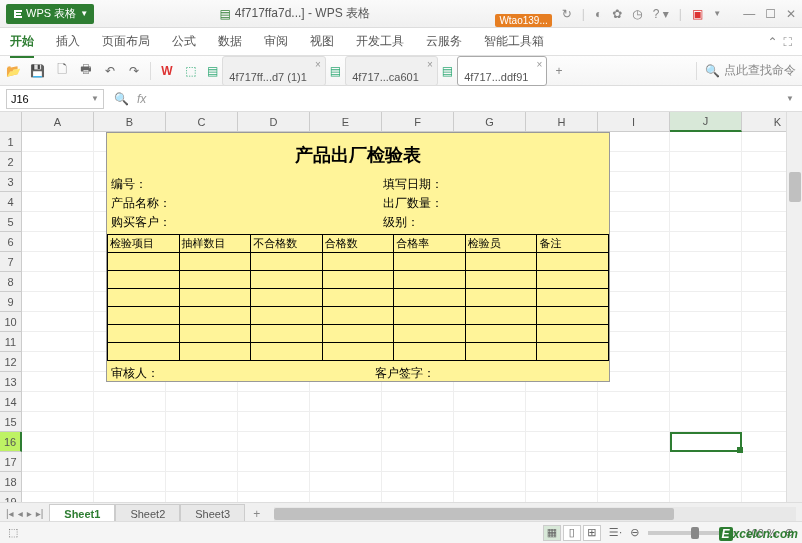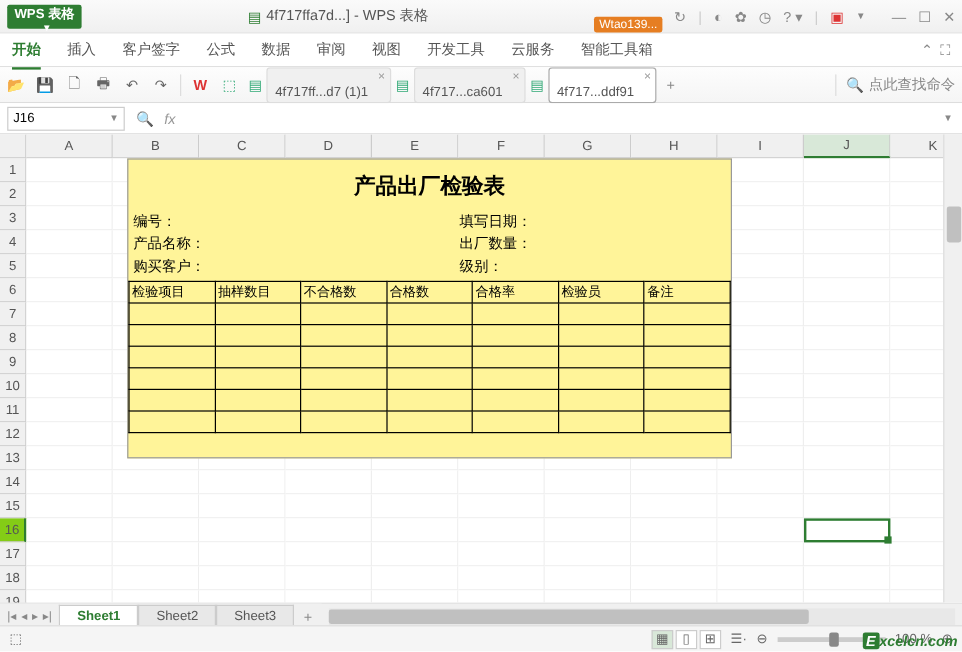--- a/index.html
+++ b/index.html
@@ -1,20 +1,20 @@
 <!DOCTYPE html>
 <html><head>
 <meta charset="utf-8">
 <style>
 * { margin: 0; padding: 0; box-sizing: border-box; font-family: "Microsoft YaHei", sans-serif; }
 body { background: #fff; width: 802px; height: 543px; overflow: hidden; position: relative; font-size: 12px; }
 
 
 .titlebar { height: 28px; background: linear-gradient(#fafafa,#f0f0f0); border-bottom: 1px solid #ddd; display: flex; align-items: center; padding: 0 6px; }
-.wps-logo { background: #2e7d32; color: #fff; height: 20px; padding: 0 6px; border-radius: 2px; display: flex; align-items: center; font-size: 11px; font-weight: bold; flex-direction: column; }
+.wps-logo { background: #2e7d32; color: #fff; height: 20px; padding: 0 6px; border-radius: 2px; display: flex; align-items: center; font-size: 11px; font-weight: normal; }
 .wps-logo svg { margin-right: 2px; }
 .title-center { flex: 1; display: flex; justify-content: center; align-items: center; gap: 4px; color: #555; }
 .title-center .doc-icon { color: #2e7d32; }
 .title-right { display: flex; align-items: center; gap: 10px; color: #888; }
 .title-right .user { background: #e67e22; color: #fff; border-radius: 2px; padding: 1px 4px; font-size: 10px; margin-top: 14px; }
 .win-btns { display: flex; gap: 10px; margin-left: 12px; color: #888; }
 .win-btns span { cursor: pointer; }
 
 
 .menubar { height: 28px; background: #fff; border-bottom: 1px solid #e0e0e0; display: flex; align-items: center; padding: 0 10px; gap: 22px; color: #555; }
@@ -40,21 +40,21 @@
 .fb-input { flex:1; height:20px; border:none; padding:0 6px; font-size:11px; outline:none; }
 
 
 .sheet-wrap { position:relative; height: 390px; overflow:hidden; }
 .sheet { display:grid; grid-template-columns: 22px repeat(11, 72px); }
 .colhdr, .rowhdr, .corner { background:#f0f0f0; border-right:1px solid #ccc; border-bottom:1px solid #ccc; display:flex; align-items:center; justify-content:center; color:#555; font-size:11px; }
 .corner { height:20px; }
 .colhdr { height:20px; }
 .colhdr.sel { background:#d8e8d8; border-bottom:2px solid #2e7d32; }
 .rowhdr { height:20px; }
-.rowhdr.sel { background:#84cc16; border-right:2px solid #2e7d32; }
+.rowhdr.sel { background:#bef264; border-right:2px solid #2e7d32; }
 .cell { border-right:1px solid #eee; border-bottom:1px solid #eee; height:20px; font-size:11px; padding:0 2px; overflow:visible; white-space:nowrap; background:#fff; }
 
 
 .yellow-area { position:absolute; left:106px; top:20px; width:504px; height:250px; background:#fff499; border:1px solid #999; }
 .ya-title { text-align:center; font-size:18px; font-weight:bold; padding:10px 0 8px; }
 .ya-row { display:flex; font-size:12px; padding:1px 4px; }
 .ya-row .lbl { min-width:72px; }
 .ya-row .lbl2 { margin-left:200px; min-width:72px; }
 .ya-table { margin:2px 0 0 0; }
 .ya-table table { border-collapse:collapse; width:100%; }
@@ -125,21 +125,21 @@
       <span>—</span>
       <span>☐</span>
       <span>✕</span>
     </div>
   </div>
 </div>
 
 <div class="menubar">
   <span class="menu-item active">开始</span>
   <span class="menu-item">插入</span>
-  <span class="menu-item">客户签字</span>
+  <span class="menu-item">页面布局</span>
   <span class="menu-item">公式</span>
   <span class="menu-item">数据</span>
   <span class="menu-item">审阅</span>
   <span class="menu-item">视图</span>
   <span class="menu-item">开发工具</span>
   <span class="menu-item">云服务</span>
   <span class="menu-item">智能工具箱</span>
   <div class="menu-remote">
     <span>⌃</span>
     <span>⛶</span>
@@ -505,20 +505,24 @@
               <td></td>
               <td></td>
               <td></td>
               <td></td>
               <td></td>
               <td></td>
             </tr>
           </tbody>
         </table>
     </div>
+    <div class="ya-foot">
+      <span class="lbl">审核人：</span>
+      <span class="lbl2">客户签字：</span>
+    </div>
   </div>
 
   <div class="sel-cell"></div>
 </div>
 
 <div class="vscroll">
   <div class="thumb"></div>
 </div>
 
 <div class="hscroll-area">

